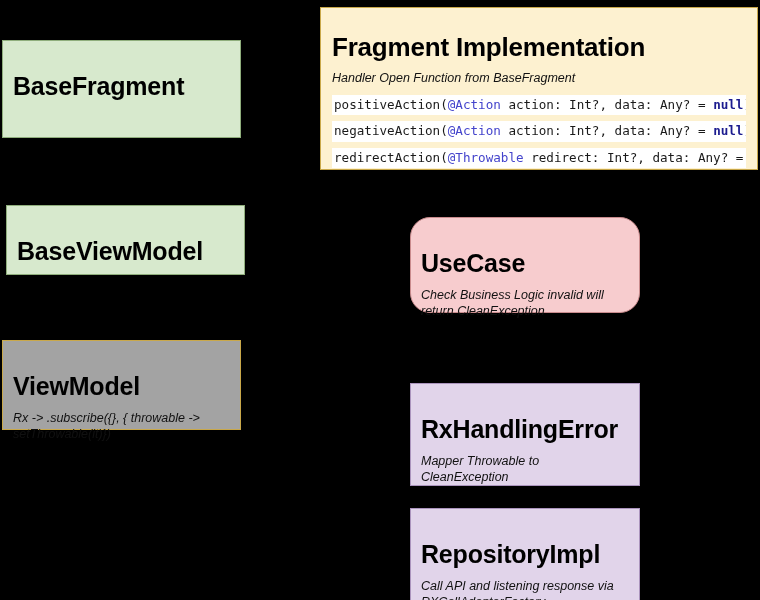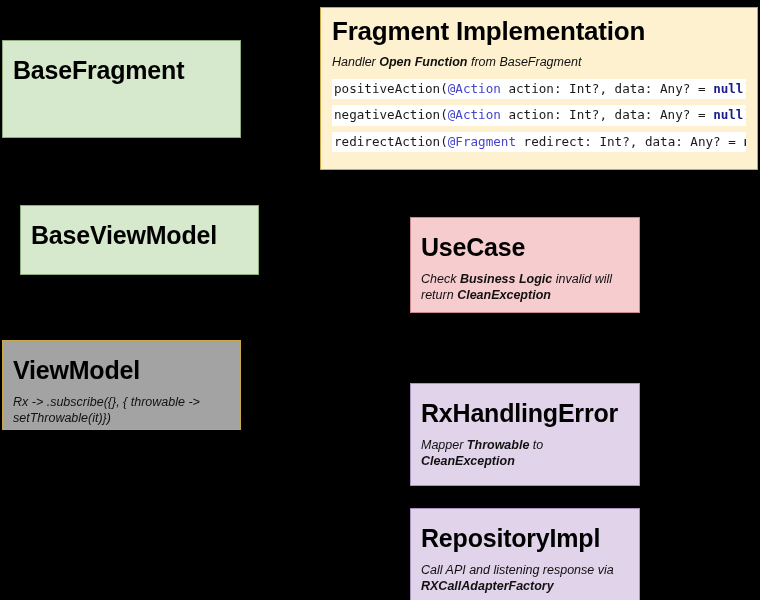--- a/index.html
+++ b/index.html
@@ -21,40 +21,40 @@
     border-style: solid;
     border-width: 1px;
     padding: 16px 10px 10px 10px;
   }
   .card-title {
     font-family: "Liberation Sans", sans-serif;
     font-weight: bold;
     font-size: 25px;
     line-height: 1.08;
     color: #000000;
-    margin: 0 0 10px 0;
+    margin: 16px 0 10px 0;
     letter-spacing: -0.2px;
   }
   .card-desc {
     font-family: "Liberation Sans", sans-serif;
     font-style: italic;
     font-size: 12.5px;
     line-height: 1.28;
     color: #111111;
     margin: 0;
   }
   .card-desc b {
-    font-weight: bold;
+    font-weight: normal;
     font-style: italic;
   }
   
   .green  { background: #d7e9cd; border-color: #8fae7c; }
   .cream  { background: #fdf1d0; border-color: #c9a84a; }
   .yellow { background: #a3a3a3; border-color: #c9a84a; }
-  .pink   { background: #f7ccce; border-color: #c98b8d; }
+  .pink   { background: #f7ccce; border-color: #c98b8d; border-radius: 20px; }
   .purple { background: #e1d4ea; border-color: #ab94bd; }
 
   
   #fragment-impl .card-title { font-size: 26px; margin-bottom: 9px; }
   #fragment-impl .card-desc  { margin-bottom: 9px; }
 
   .code-list {
     display: flex;
     flex-direction: column;
     gap: 6px;
@@ -74,36 +74,36 @@
 </style>
 </head>
 <body>
 
 <div id="canvas">
 
   <div class="card green" id="base-fragment" style="left:2px; top:40px; width:239px; height:98px;">
     <div class="card-title">BaseFragment</div>
   </div>
 
-  <div class="card green" id="base-view-model" style="left:20px; top:205px; width:239px; height:70px;">
+  <div class="card green" id="base-view-model" style="left:6px; top:205px; width:239px; height:70px;">
     <div class="card-title">BaseViewModel</div>
   </div>
 
   <div class="card yellow" id="view-model" style="left:2px; top:340px; width:239px; height:90px;">
     <div class="card-title">ViewModel</div>
     <div class="card-desc">Rx -&gt; .subscribe({}, { throwable -&gt; setThrowable(it)})</div>
   </div>
 
   <div class="card cream" id="fragment-impl" style="left:320px; top:7px; width:438px; height:163px; padding:9px 11px 12px 11px;">
     <div class="card-title">Fragment Implementation</div>
     <div class="card-desc">Handler <b>Open Function</b> from BaseFragment</div>
     <div class="code-list">
       <div class="code-line">positiveAction(<span class="anno">@Action</span> action: Int?, data: Any? = <span class="kw">null</span>)</div>
       <div class="code-line">negativeAction(<span class="anno">@Action</span> action: Int?, data: Any? = <span class="kw">null</span>)</div>
-      <div class="code-line">redirectAction(<span class="anno">@Fragment</span> redirect: Int?, data: Any? = <span class="kw">null</span>)</div>
+      <div class="code-line">redirectAction(<span class="anno">@Throwable</span> redirect: Int?, data: Any? = <span class="kw">null</span>)</div>
     </div>
   </div>
 
   <div class="card pink" id="use-case" style="left:410px; top:217px; width:230px; height:96px;">
     <div class="card-title">UseCase</div>
     <div class="card-desc">Check <b>Business Logic</b> invalid will return <b>CleanException</b></div>
   </div>
 
   <div class="card purple" id="rx-handling-error" style="left:410px; top:383px; width:230px; height:103px;">
     <div class="card-title">RxHandlingError</div>

